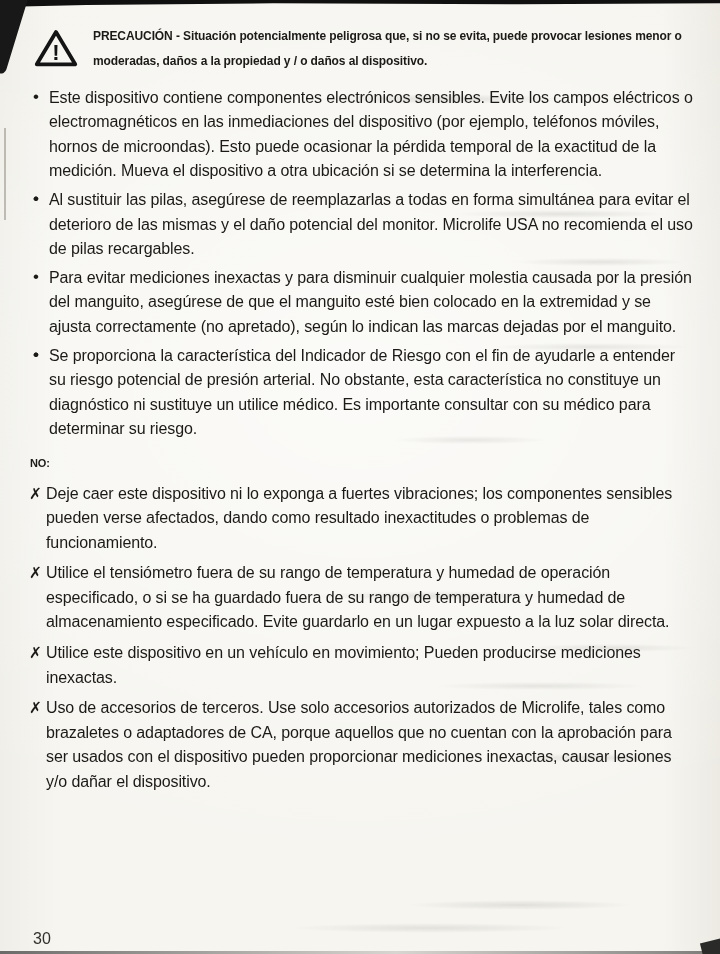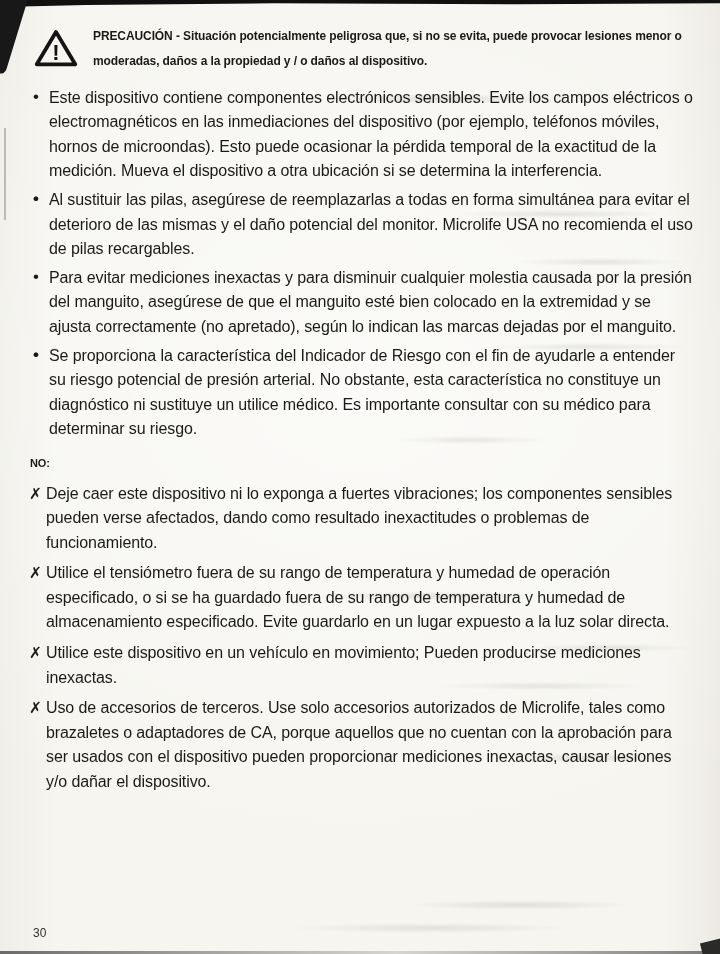--- a/index.html
+++ b/index.html
@@ -66,22 +66,22 @@
   }
   .warn-icon { flex:0 0 auto; margin-top:5px; }
   .caution-title { font-weight:bold; font-size:12px; line-height:24.8px; }
   ul.bullets, ul.xlist { list-style:none; margin:0; padding:0; }
   ul.bullets li { position:relative; padding-left:19px; margin:0 0 4px 0; }
   ul.bullets .mk { position:absolute; left:3px; top:-1px; font-size:17px; }
   .no-heading { font-weight:bold; font-size:11px; margin:9px 0 6px 0; }
   ul.xlist li { position:relative; padding-left:16px; margin:0 0 6px 0; }
   ul.xlist .mk { position:absolute; left:-1px; top:0; font-weight:bold; font-size:15.5px; }
   .page-number {
-    position:absolute; left:33px; bottom:14px; z-index:4;
-    font-size:12px; color:#33312d;
+    position:absolute; left:33px; bottom:6px; z-index:4;
+    font-size:16px; color:#33312d;
   }
 </style>
 </head>
 <body>
 
 <div class="page">
 
   <div class="scan-edge-top"></div>
   <div class="scan-corner-tl"></div>
   <div class="scan-line-left"></div>

